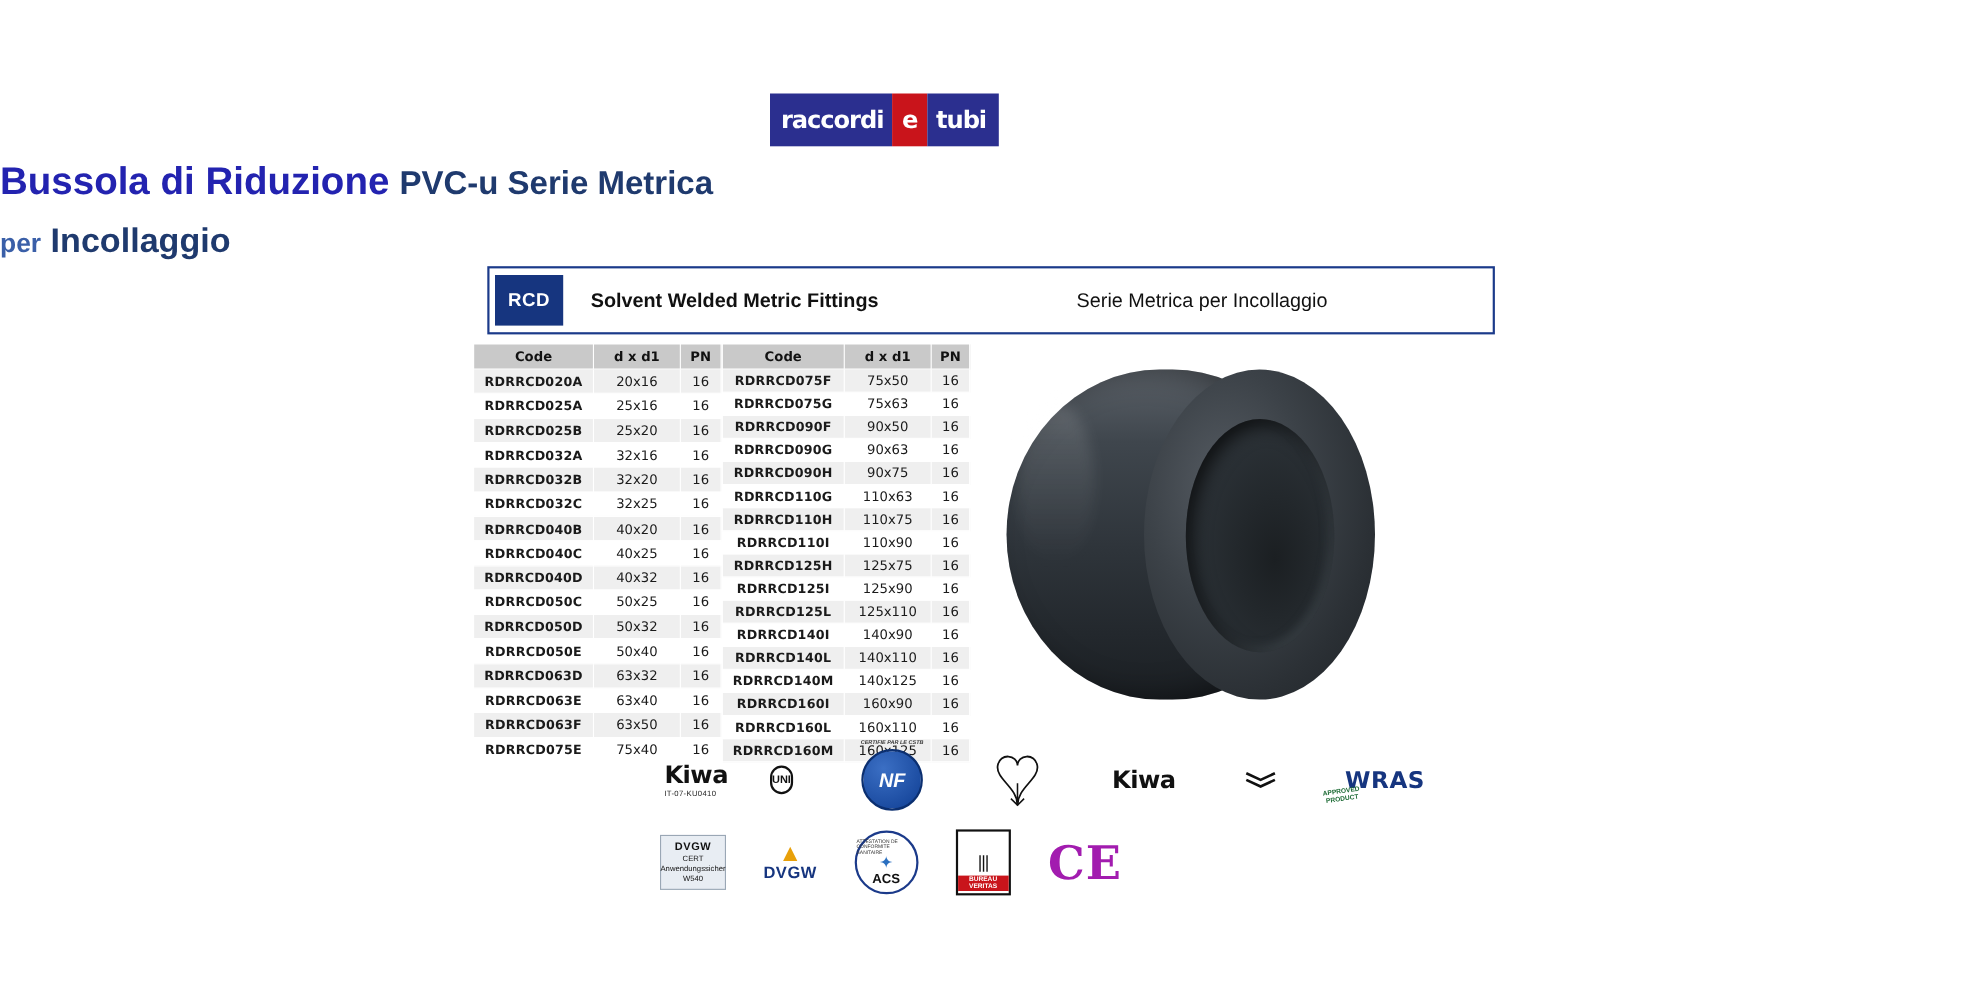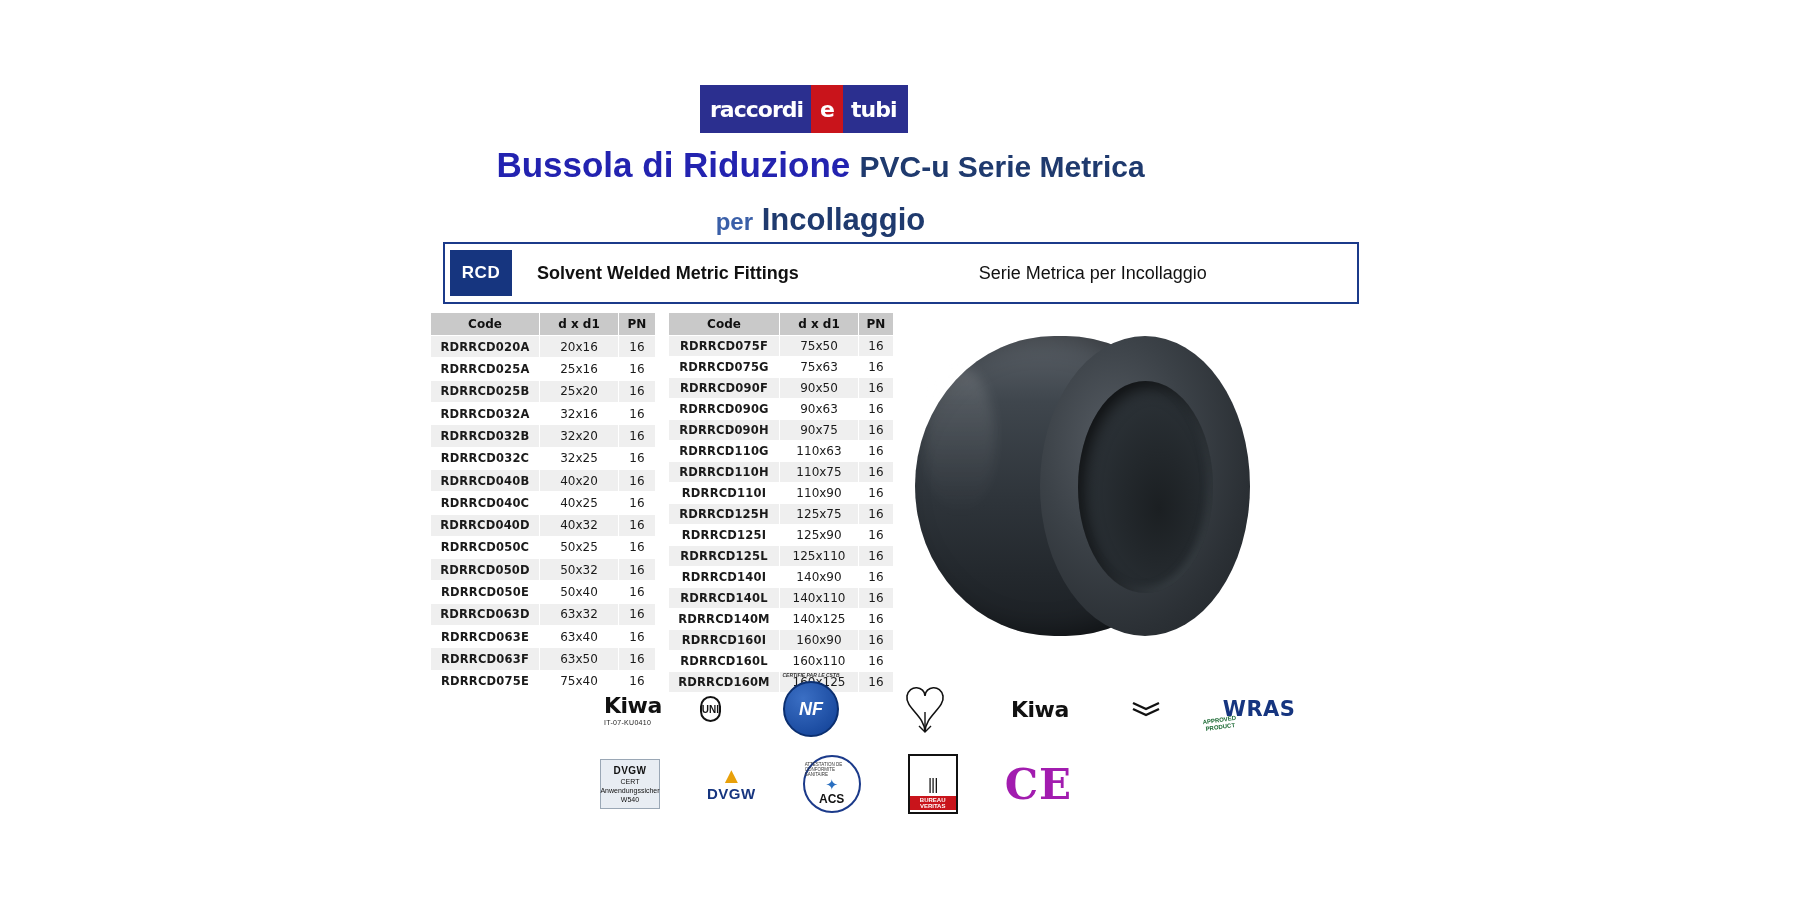--- a/index.html
+++ b/index.html
@@ -54,21 +54,21 @@
     background: #2b2f8f;
     padding: 0 12px 0 8px;
   }
 
   
   .title-block {
     position: absolute;
     left: 0;
     top: 145px;
     width: 1641px;
-    text-align: center;
+    text-align: left;
     line-height: 1.12;
   }
   .title-line1 {
     font-size: 33px;
     color: #2b2f8f;
     font-weight: bold;
   }
   .title-main {
     color: #2323b0;
     font-size: 35px;
@@ -127,21 +127,21 @@
     font-size: 18px;
     color: #111;
   }
 
   
   .tables {
     position: absolute;
     left: 430px;
     top: 312px;
     display: flex;
-    gap: 12px;
+    gap: 0px;
   }
   table.spec {
     border-collapse: collapse;
     font-size: 12px;
     font-family: "DejaVu Sans", sans-serif;
   }
   table.spec th {
     background: #c9c9c9;
     color: #111;
     font-weight: bold;
@@ -237,21 +237,21 @@
     gap: 38px;
   }
   .certs-row2 {
     position: absolute;
     left: 600px;
     top: 748px;
     width: 520px;
     height: 72px;
     display: flex;
     align-items: center;
-    gap: 47px;
+    gap: 34px;
   }
   .cert {
     display: flex;
     flex-direction: column;
     justify-content: center;
     margin-left: 24px;
   }
   .kiwa-txt {
     font-family: "DejaVu Sans", sans-serif;
     font-weight: bold;

